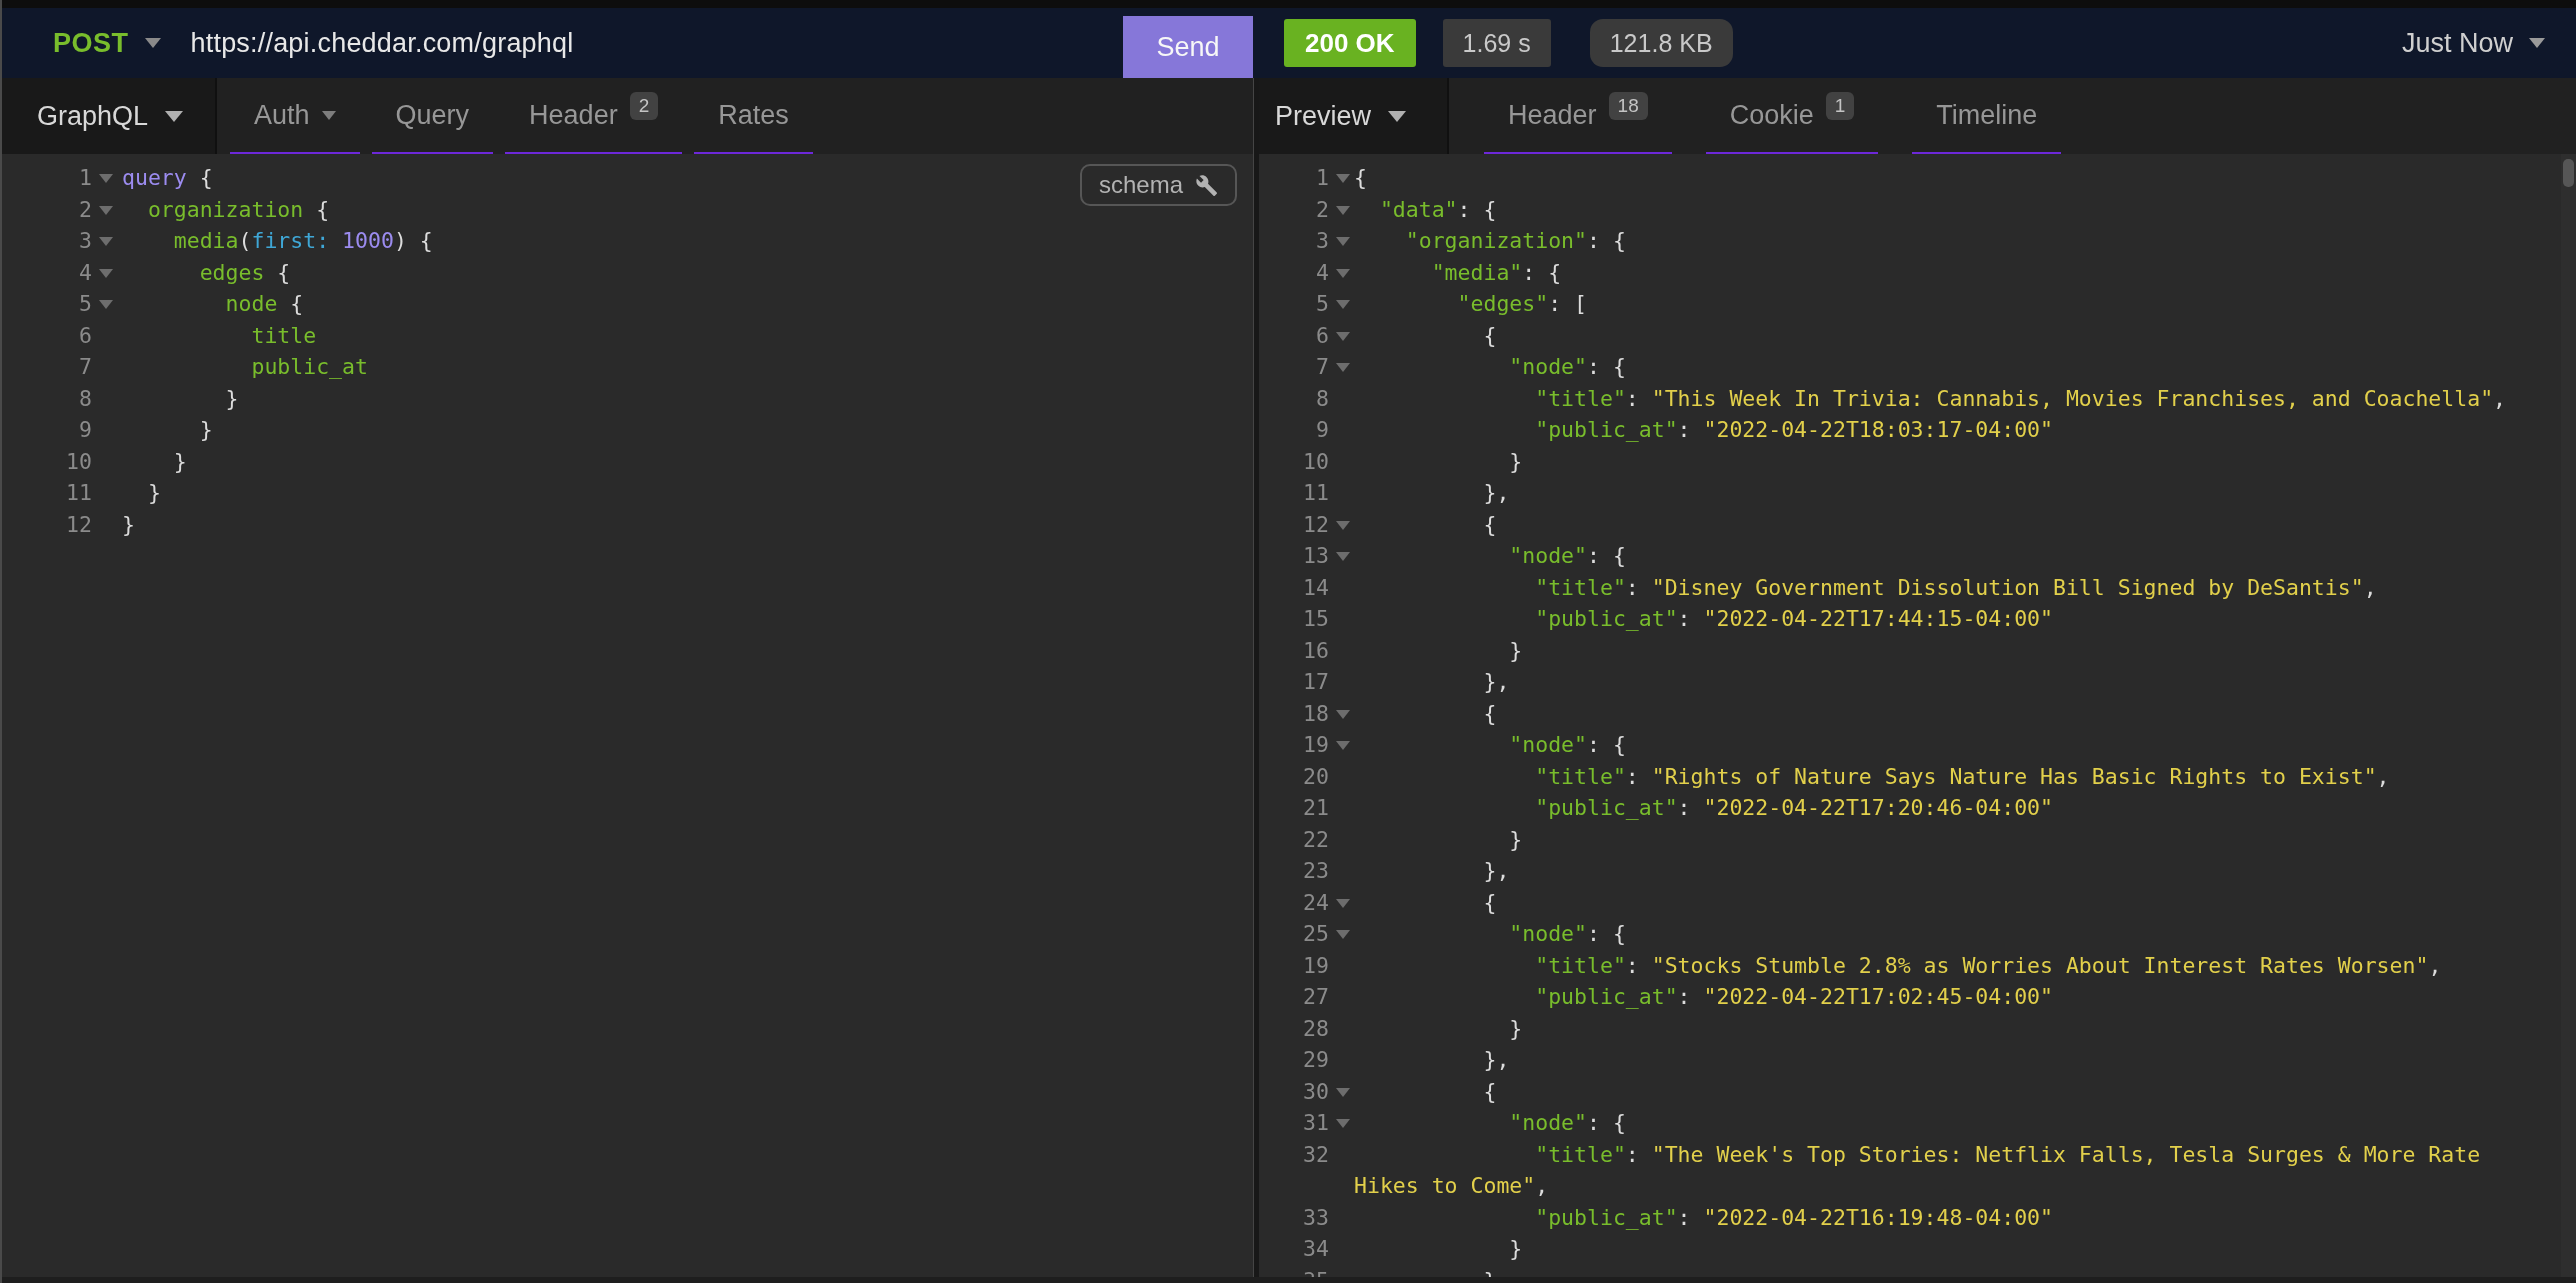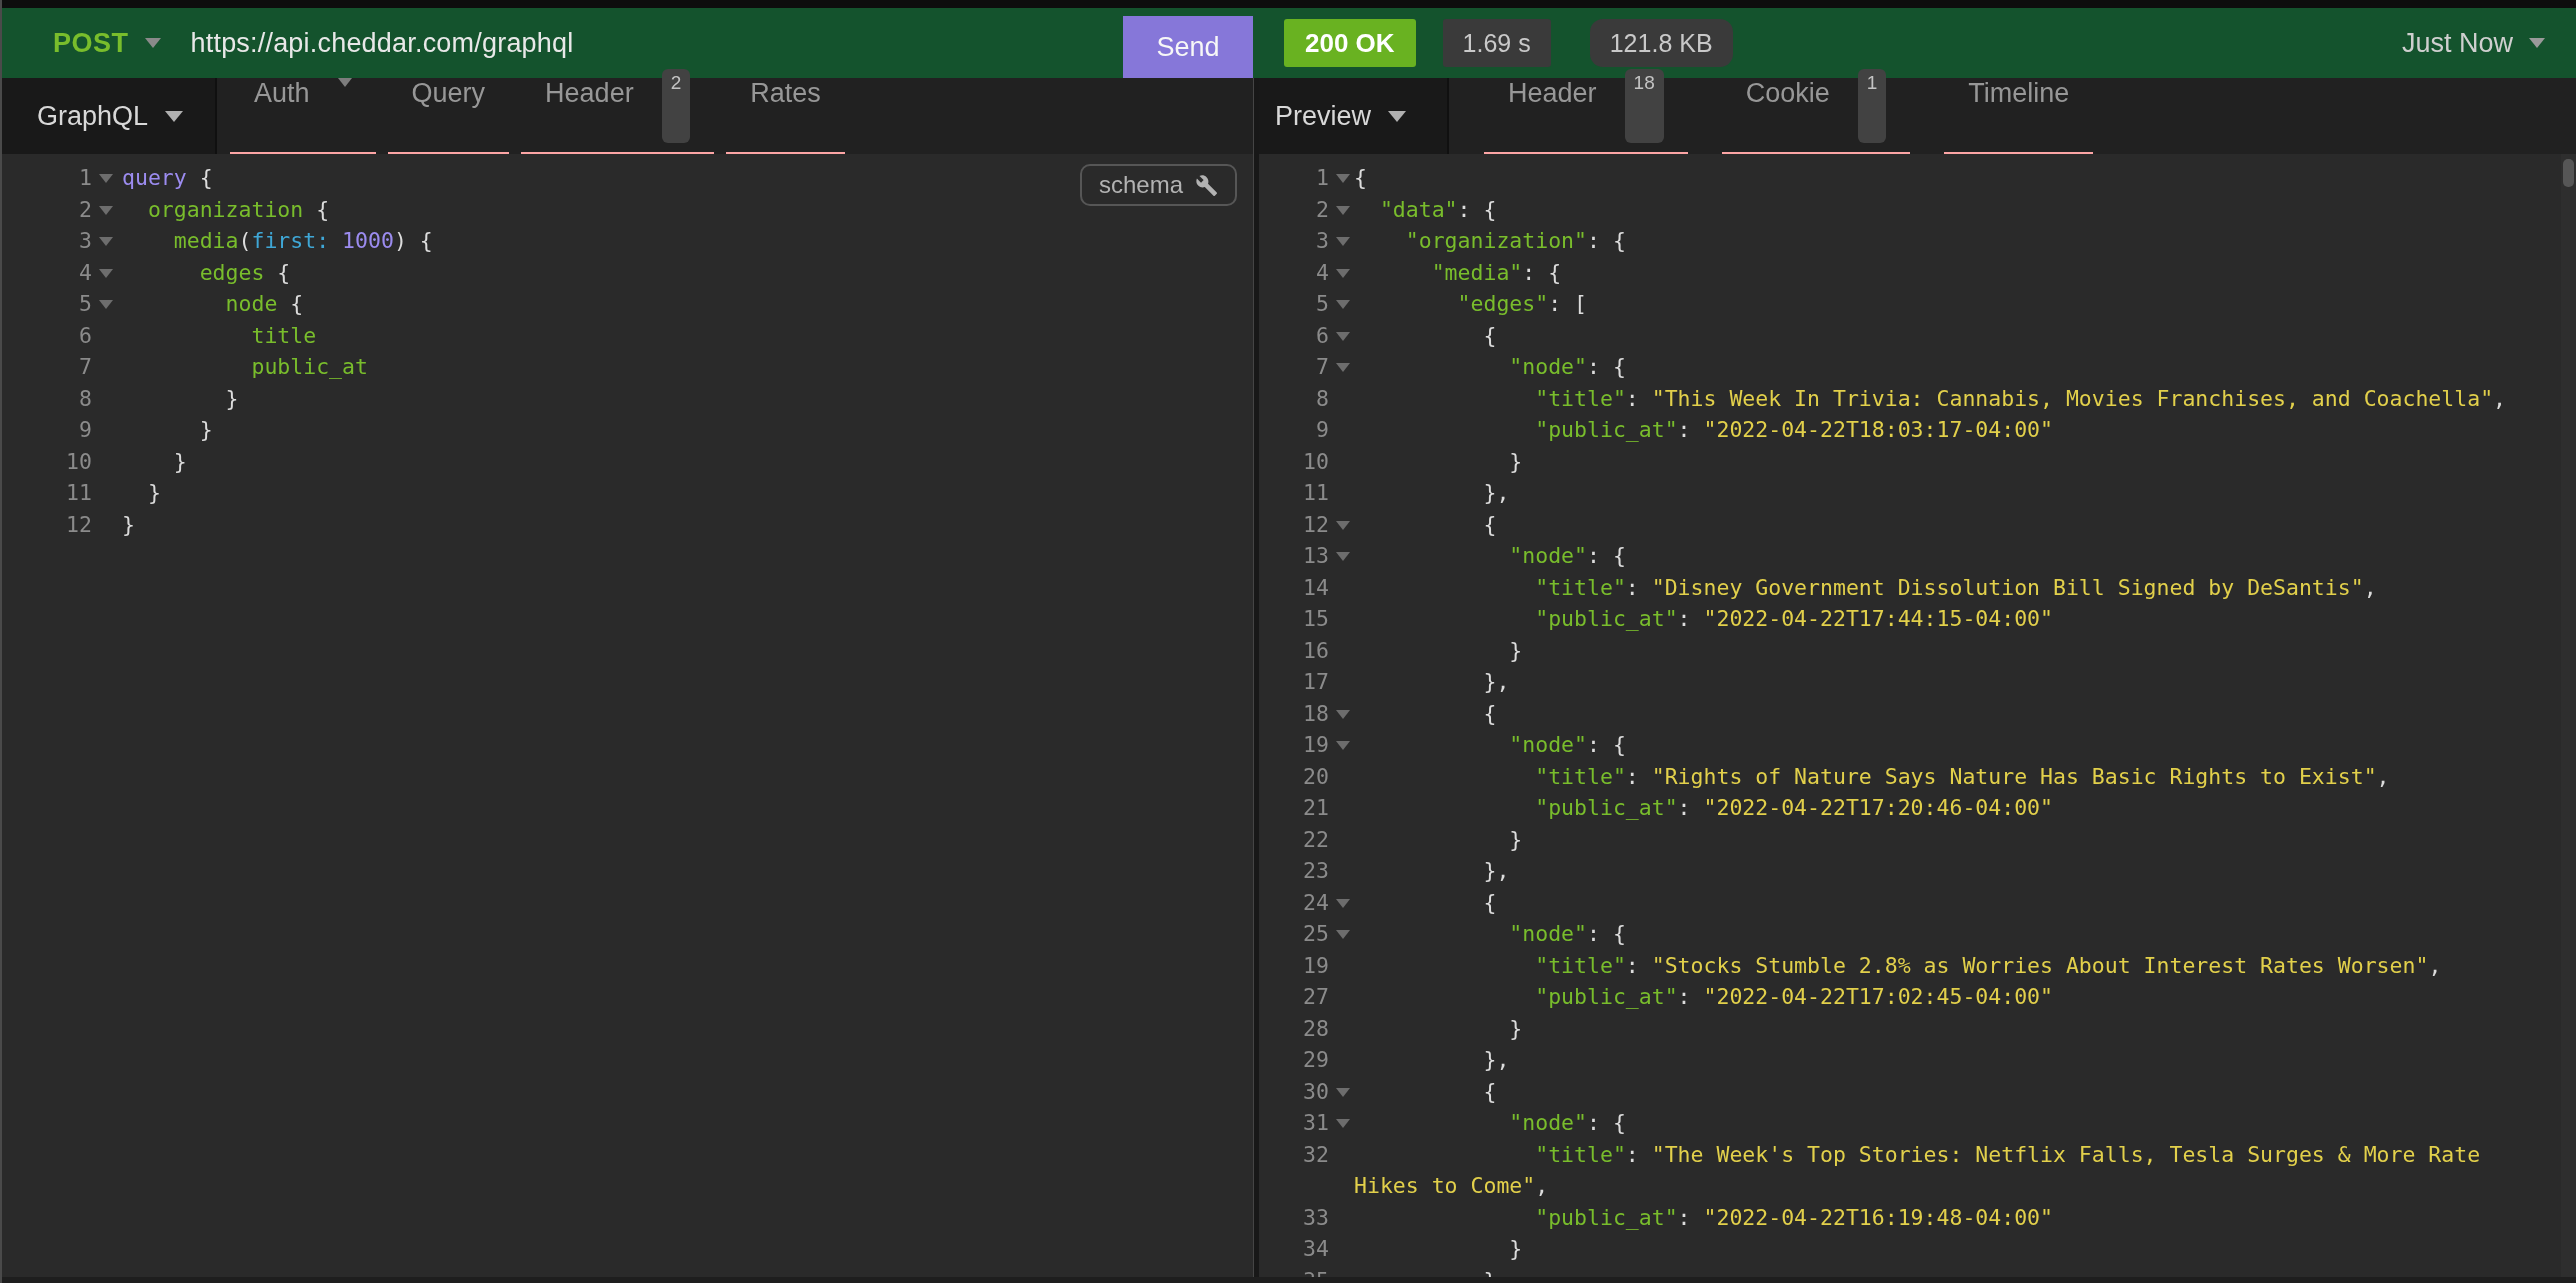--- a/index.html
+++ b/index.html
@@ -8,21 +8,21 @@
     background: #2a2a2a;
     font-family: "Liberation Sans", sans-serif;
     position: relative;
     color: #e4e4e4;
   }
   .left-edge { position:absolute; left:0; top:0; bottom:0; width:2px; background:#4a4a4a; z-index:9; }
   .bottom-edge { position:absolute; left:0; right:0; bottom:0; height:6px; background:#1e1e1e; z-index:8; }
   .window-top { height:8px; background:#0d0d0d; }
 
   
-  .topbar { height:70px; background:#14532d; display:flex; }
+  .topbar { height:70px; background:#0f172a; display:flex; }
   .tb-left { width:1253px; position:relative; display:flex; align-items:center; flex:none; }
   .method { margin-left:53px; color:#79bd2c; font-size:27px; font-weight:600; letter-spacing:0.5px; }
   .caret { width:0; height:0; border-left:8px solid transparent; border-right:8px solid transparent; border-top:10px solid #8a8a8a; display:inline-block; }
   .method-caret { margin-left:16px; }
   .url { margin-left:30px; font-size:27px; color:#e8e8e8; letter-spacing:0.2px; }
   .send-btn { position:absolute; right:0; top:8px; bottom:0; width:130px; background:#8677d9; color:#f7f7f7; font-size:27px; border:none; display:flex; align-items:center; justify-content:center; cursor:pointer; }
   .tb-right { flex:1; display:flex; align-items:center; position:relative; }
   .badge { height:48px; display:flex; align-items:center; padding:0 20px; border-radius:3px; font-size:25px; background:#3a3a3a; color:#c9c9c9; flex:none; }
   .badge.ok { margin-left:31px; background:#69b221; color:#ffffff; font-weight:700; font-size:26px; padding:0 21px; }
   .badge.time { margin-left:27px; }
@@ -41,21 +41,21 @@
   .active-tab { display:flex; align-items:center; background:#191919; border-right:2px solid #101010; flex:none; cursor:pointer; }
   .pane.left  .active-tab { width:217px; }
   .pane.right .active-tab { width:190px; }
   .active-tab .label { font-size:27px; color:#d8d8d8; }
   .pane.left  .active-tab .label { margin-left:37px; }
   .pane.right .active-tab .label { margin-left:16px; }
   .active-tab .caret { margin-left:17px; border-left-width:9px; border-right-width:9px; border-top-width:11px; border-top-color:#b0b0b0; }
   .tabs { display:flex; align-items:stretch; }
   .pane.left  .tabs { margin-left:13px; gap:12px; }
   .pane.right .tabs { margin-left:35px; gap:34px; }
-  .tab { display:flex; padding:0 24px; gap:28px; color:#979797; font-size:27px; border-bottom:2px solid #fca5a5; cursor:pointer; }
+  .tab { display:flex; align-items:center; padding:0 24px; gap:12px; color:#979797; font-size:27px; border-bottom:2px solid #6d28d9; cursor:pointer; }
   .tab .caret { border-left-width:7px; border-right-width:7px; border-top-width:9px; border-top-color:#7d7d7d; }
   .tab-badge { font-size:19px; background:#424242; color:#c4c4c4; padding:3px 9px; border-radius:6px; transform:translateY(-9px); }
 
   
   .editor { position:relative; flex:1; min-height:0; background:#2a2a2a; overflow:hidden; font-family:"DejaVu Sans Mono", monospace; font-size:21.5px; padding-top:8px; }
   .line { display:flex; height:31.5px; line-height:31.5px; white-space:pre; }
   .ln { text-align:right; color:#8b8b8b; flex:none; }
   .editor.q .ln { width:92px; }
   .editor.r .ln { width:70px; }
   .fold { flex:none; position:relative; cursor:pointer; }

